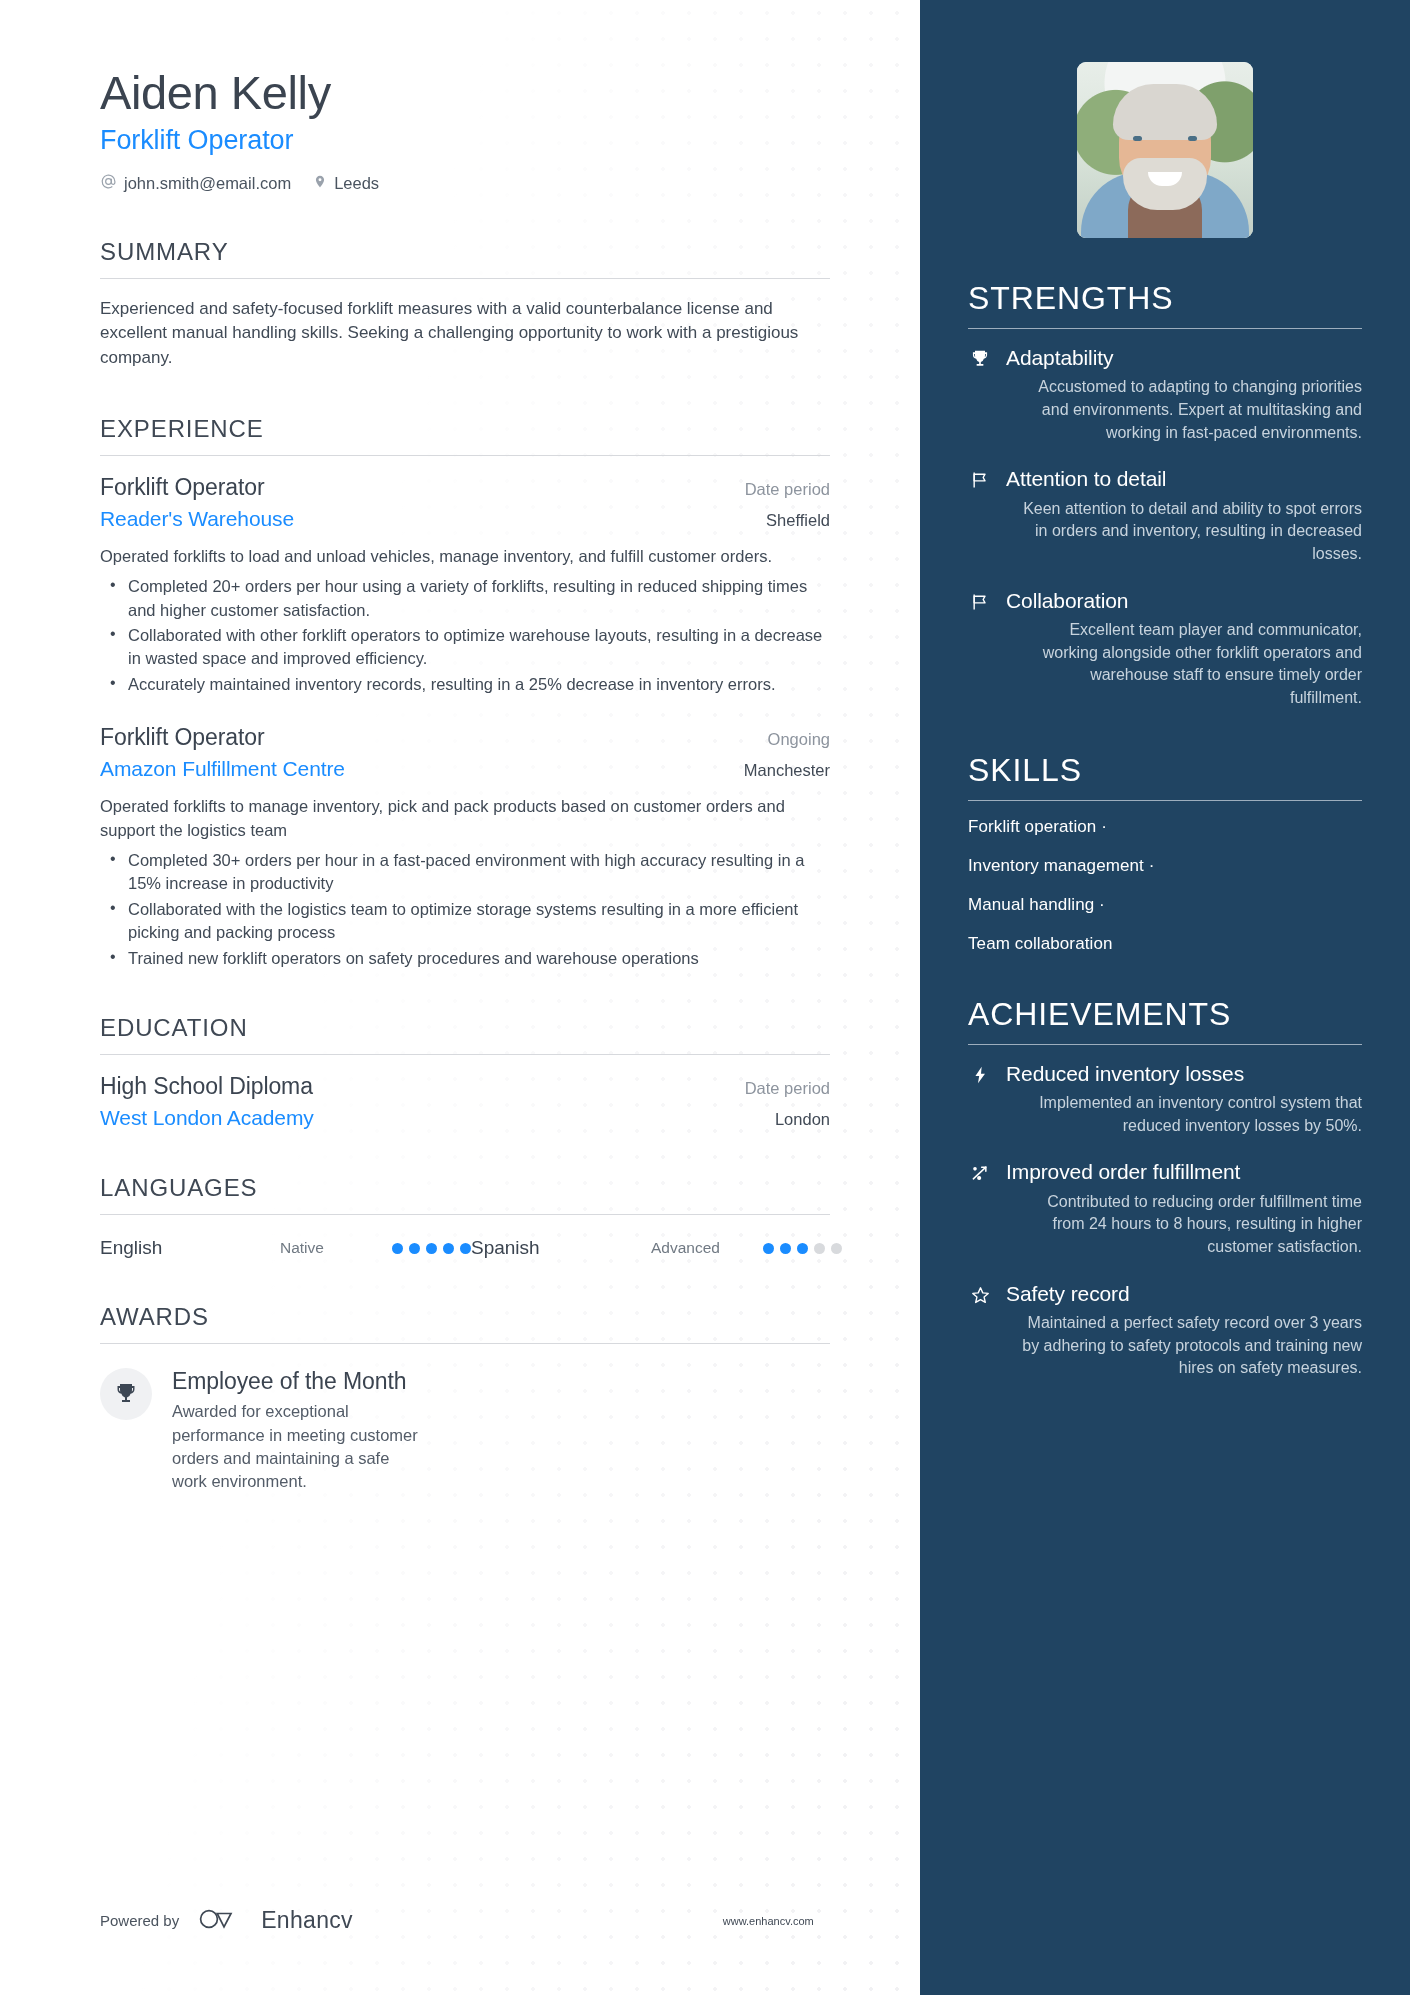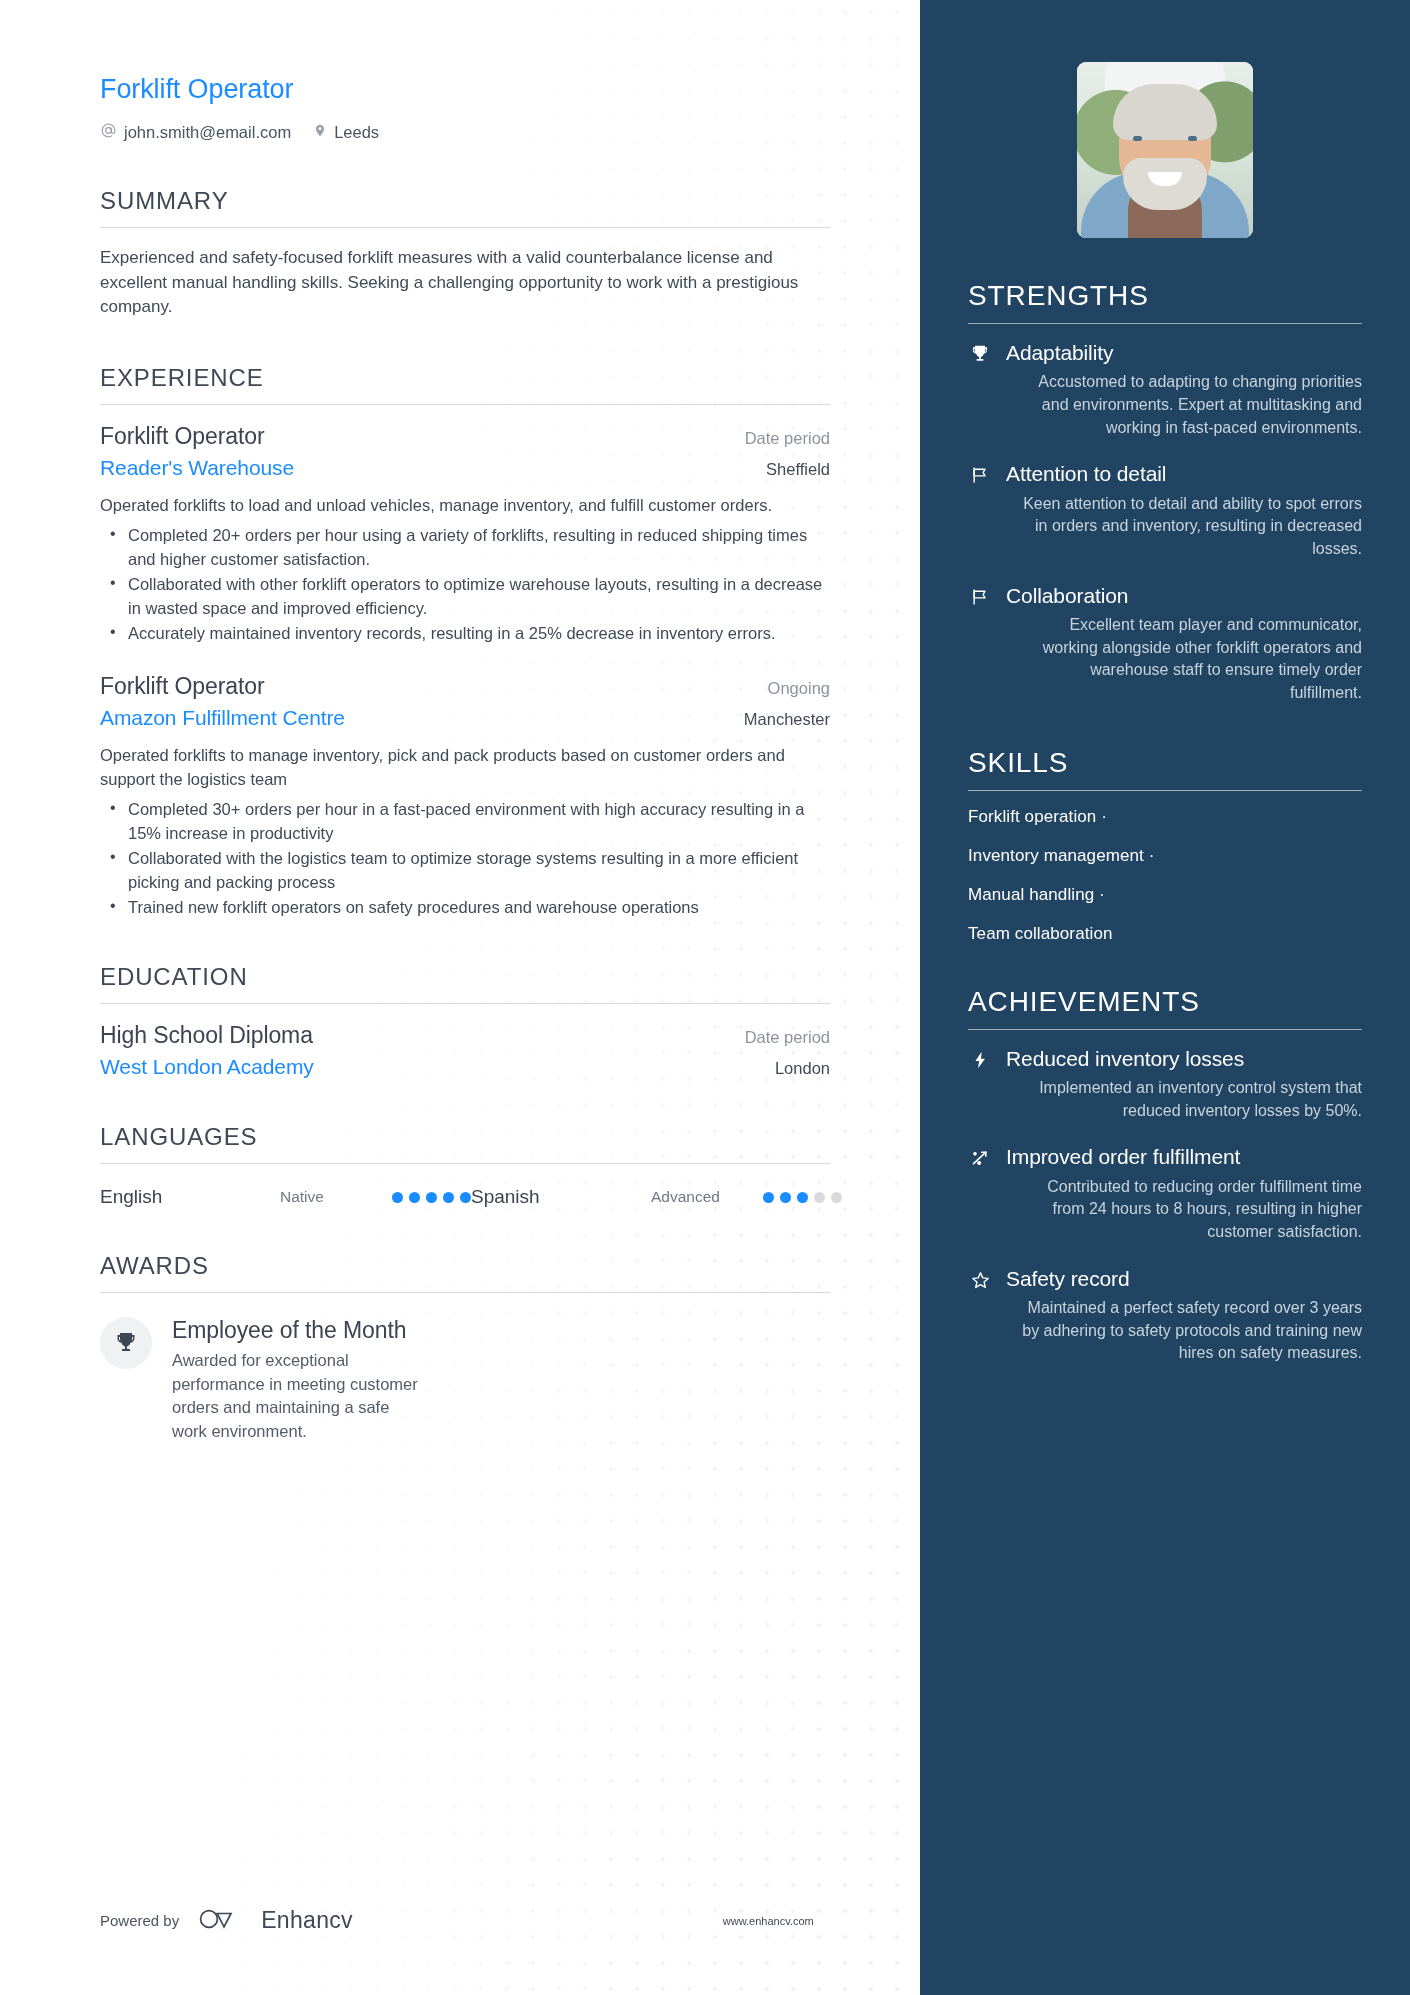--- a/index.html
+++ b/index.html
@@ -248,21 +248,21 @@
       width:104px; height:56px; background:#d9d6d0; border-radius:52px 52px 20px 20px; }
   .av-beard { position:absolute; left:50%; top:96px; transform:translateX(-50%);
       width:84px; height:52px; background:#dedbd4; border-radius:22px 22px 42px 42px; }
   .av-eye { position:absolute; top:74px; width:9px; height:5px; background:#4a6f86; border-radius:3px; }
   .av-eye.l { left:56px; } .av-eye.r { right:56px; }
   .av-smile { position:absolute; left:50%; top:110px; transform:translateX(-50%);
       width:34px; height:14px; background:#ffffff; border-radius:0 0 18px 18px; }
 
   .side-section { margin-top: 42px; }
   .side-title {
-    font-size: 28px;
+    font-size: 32px;
     font-weight: 400;
     letter-spacing: 0.9px;
     color: #ffffff;
   }
   .side-rule {
     height: 1px;
     background: #c7d2dc;
     opacity: 0.75;
     margin-top: 11px;
   }
@@ -294,20 +294,21 @@
   }
 </style>
 </head>
 <body>
 
 <div class="page">
 
   <div class="left">
 
     <div>
+      <div class="name">Aiden Kelly</div>
       <div class="job-title">Forklift Operator</div>
       <div class="contacts">
         <div class="contact-item">
           <span>
             <svg width="17" height="17" viewBox="0 0 24 24" fill="none" stroke="#9aa2ac" stroke-width="1.7">
               <circle cx="12" cy="12" r="4"></circle>
               <path d="M16 8v5.5a2.5 2.5 0 0 0 5 0V12a9 9 0 1 0-3.6 7.2"></path>
             </svg>
           </span>
           <span>john.smith@email.com</span>

